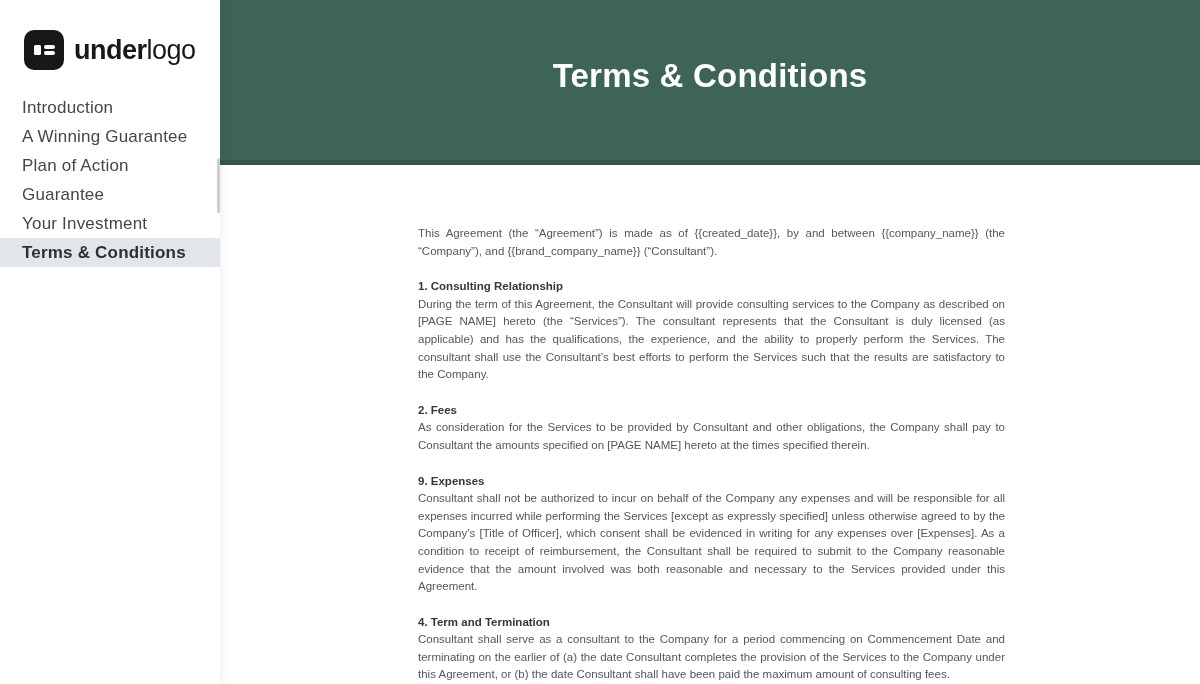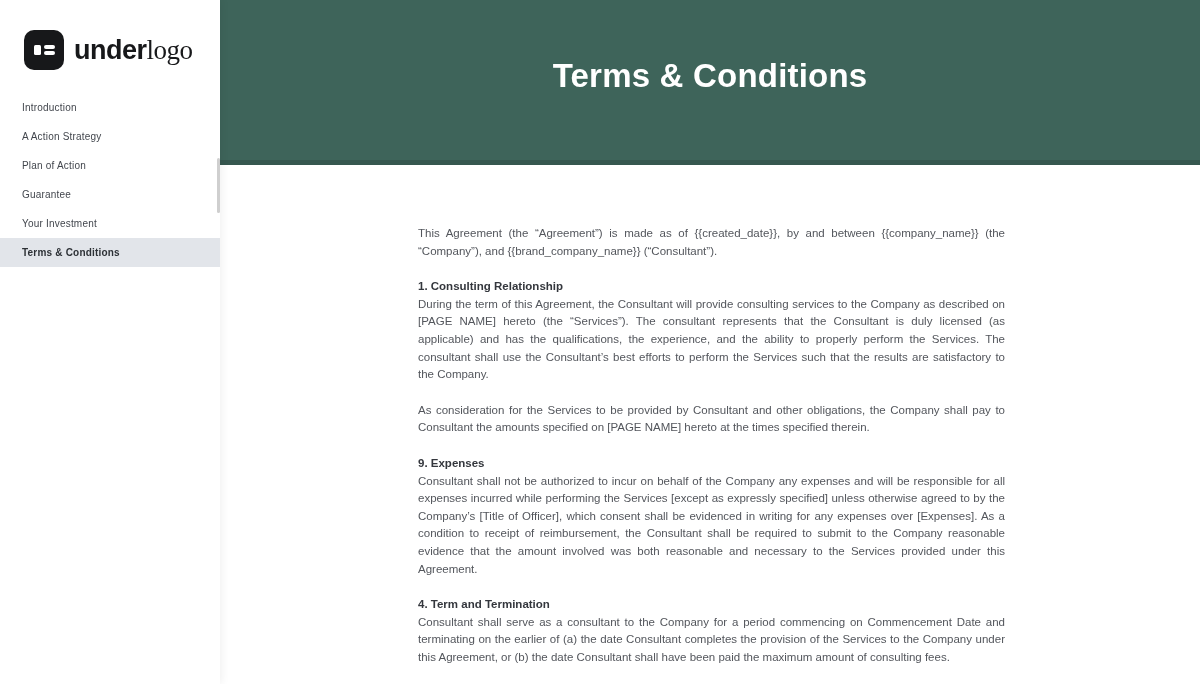--- a/index.html
+++ b/index.html
@@ -32,28 +32,28 @@
     flex: 0 0 auto;
   }
   .logo-text {
     margin-left: 10px;
     font-size: 27px;
     color: #17181a;
     letter-spacing: -0.5px;
     white-space: nowrap;
   }
   .logo-text .bold { font-weight: 700; }
-  .logo-text .light { font-weight: 400; font-family: Liberation Serif, serif; }
+  .logo-text .light { font-weight: 400; }
 
   .nav { margin-top: 23px; list-style: none; }
   .nav-item {
     height: 29px;
     display: flex; align-items: center;
     padding-left: 22px;
-    font-size: 10px;
+    font-size: 17px;
     color: #42464d;
     cursor: pointer;
     letter-spacing: 0.2px;
   }
   .nav-item.active {
     background: #e2e5ea;
     color: #2d3136;
     font-weight: 700;
   }
   .sidebar-scrollbar {
@@ -107,21 +107,21 @@
           <rect x="10" y="15" width="7" height="10" rx="1.5" fill="#ffffff"></rect>
           <rect x="20" y="15" width="11" height="4" rx="2" fill="#ffffff"></rect>
           <rect x="20" y="21" width="11" height="4" rx="2" fill="#ffffff"></rect>
         </svg>
       </span>
       <span class="logo-text"><span class="bold">under</span><span class="light">logo</span></span>
     </div>
 
     <ul class="nav">
       <li class="nav-item">Introduction</li>
-      <li class="nav-item">A Action Strategy</li>
+      <li class="nav-item">A Winning Guarantee</li>
       <li class="nav-item">Plan of Action</li>
       <li class="nav-item">Guarantee</li>
       <li class="nav-item">Your Investment</li>
       <li class="nav-item active">Terms &amp; Conditions</li>
     </ul>
 
     <div class="sidebar-scrollbar"></div>
   </aside>
 
   <main class="main">
@@ -132,20 +132,21 @@
     <div class="content">
       <article class="doc">
         <p class="intro">This Agreement (the “Agreement”) is made as of {{created_date}}, by and between {{company_name}} (the “Company”), and {{brand_company_name}} (“Consultant”).</p>
 
         <div class="section">
           <h3>1. Consulting Relationship</h3>
           <p>During the term of this Agreement, the Consultant will provide consulting services to the Company as described on [PAGE NAME] hereto (the “Services”).  The consultant represents that the Consultant is duly licensed (as applicable) and has the qualifications, the experience, and the ability to properly perform the Services. The consultant shall use the Consultant’s best efforts to perform the Services such that the results are satisfactory to the Company.</p>
         </div>
 
         <div class="section">
+          <h3>2. Fees</h3>
           <p>As consideration for the Services to be provided by Consultant and other obligations, the Company shall pay to Consultant the amounts specified on [PAGE NAME] hereto at the times specified therein.</p>
         </div>
 
         <div class="section">
           <h3>9. Expenses</h3>
           <p>Consultant shall not be authorized to incur on behalf of the Company any expenses and will be responsible for all expenses incurred while performing the Services [except as expressly specified] unless otherwise agreed to by the Company’s [Title of Officer], which consent shall be evidenced in writing for any expenses over [Expenses]. As a condition to receipt of reimbursement, the Consultant shall be required to submit to the Company reasonable evidence that the amount involved was both reasonable and necessary to the Services provided under this Agreement.</p>
         </div>
 
         <div class="section">
           <h3>4. Term and Termination</h3>

